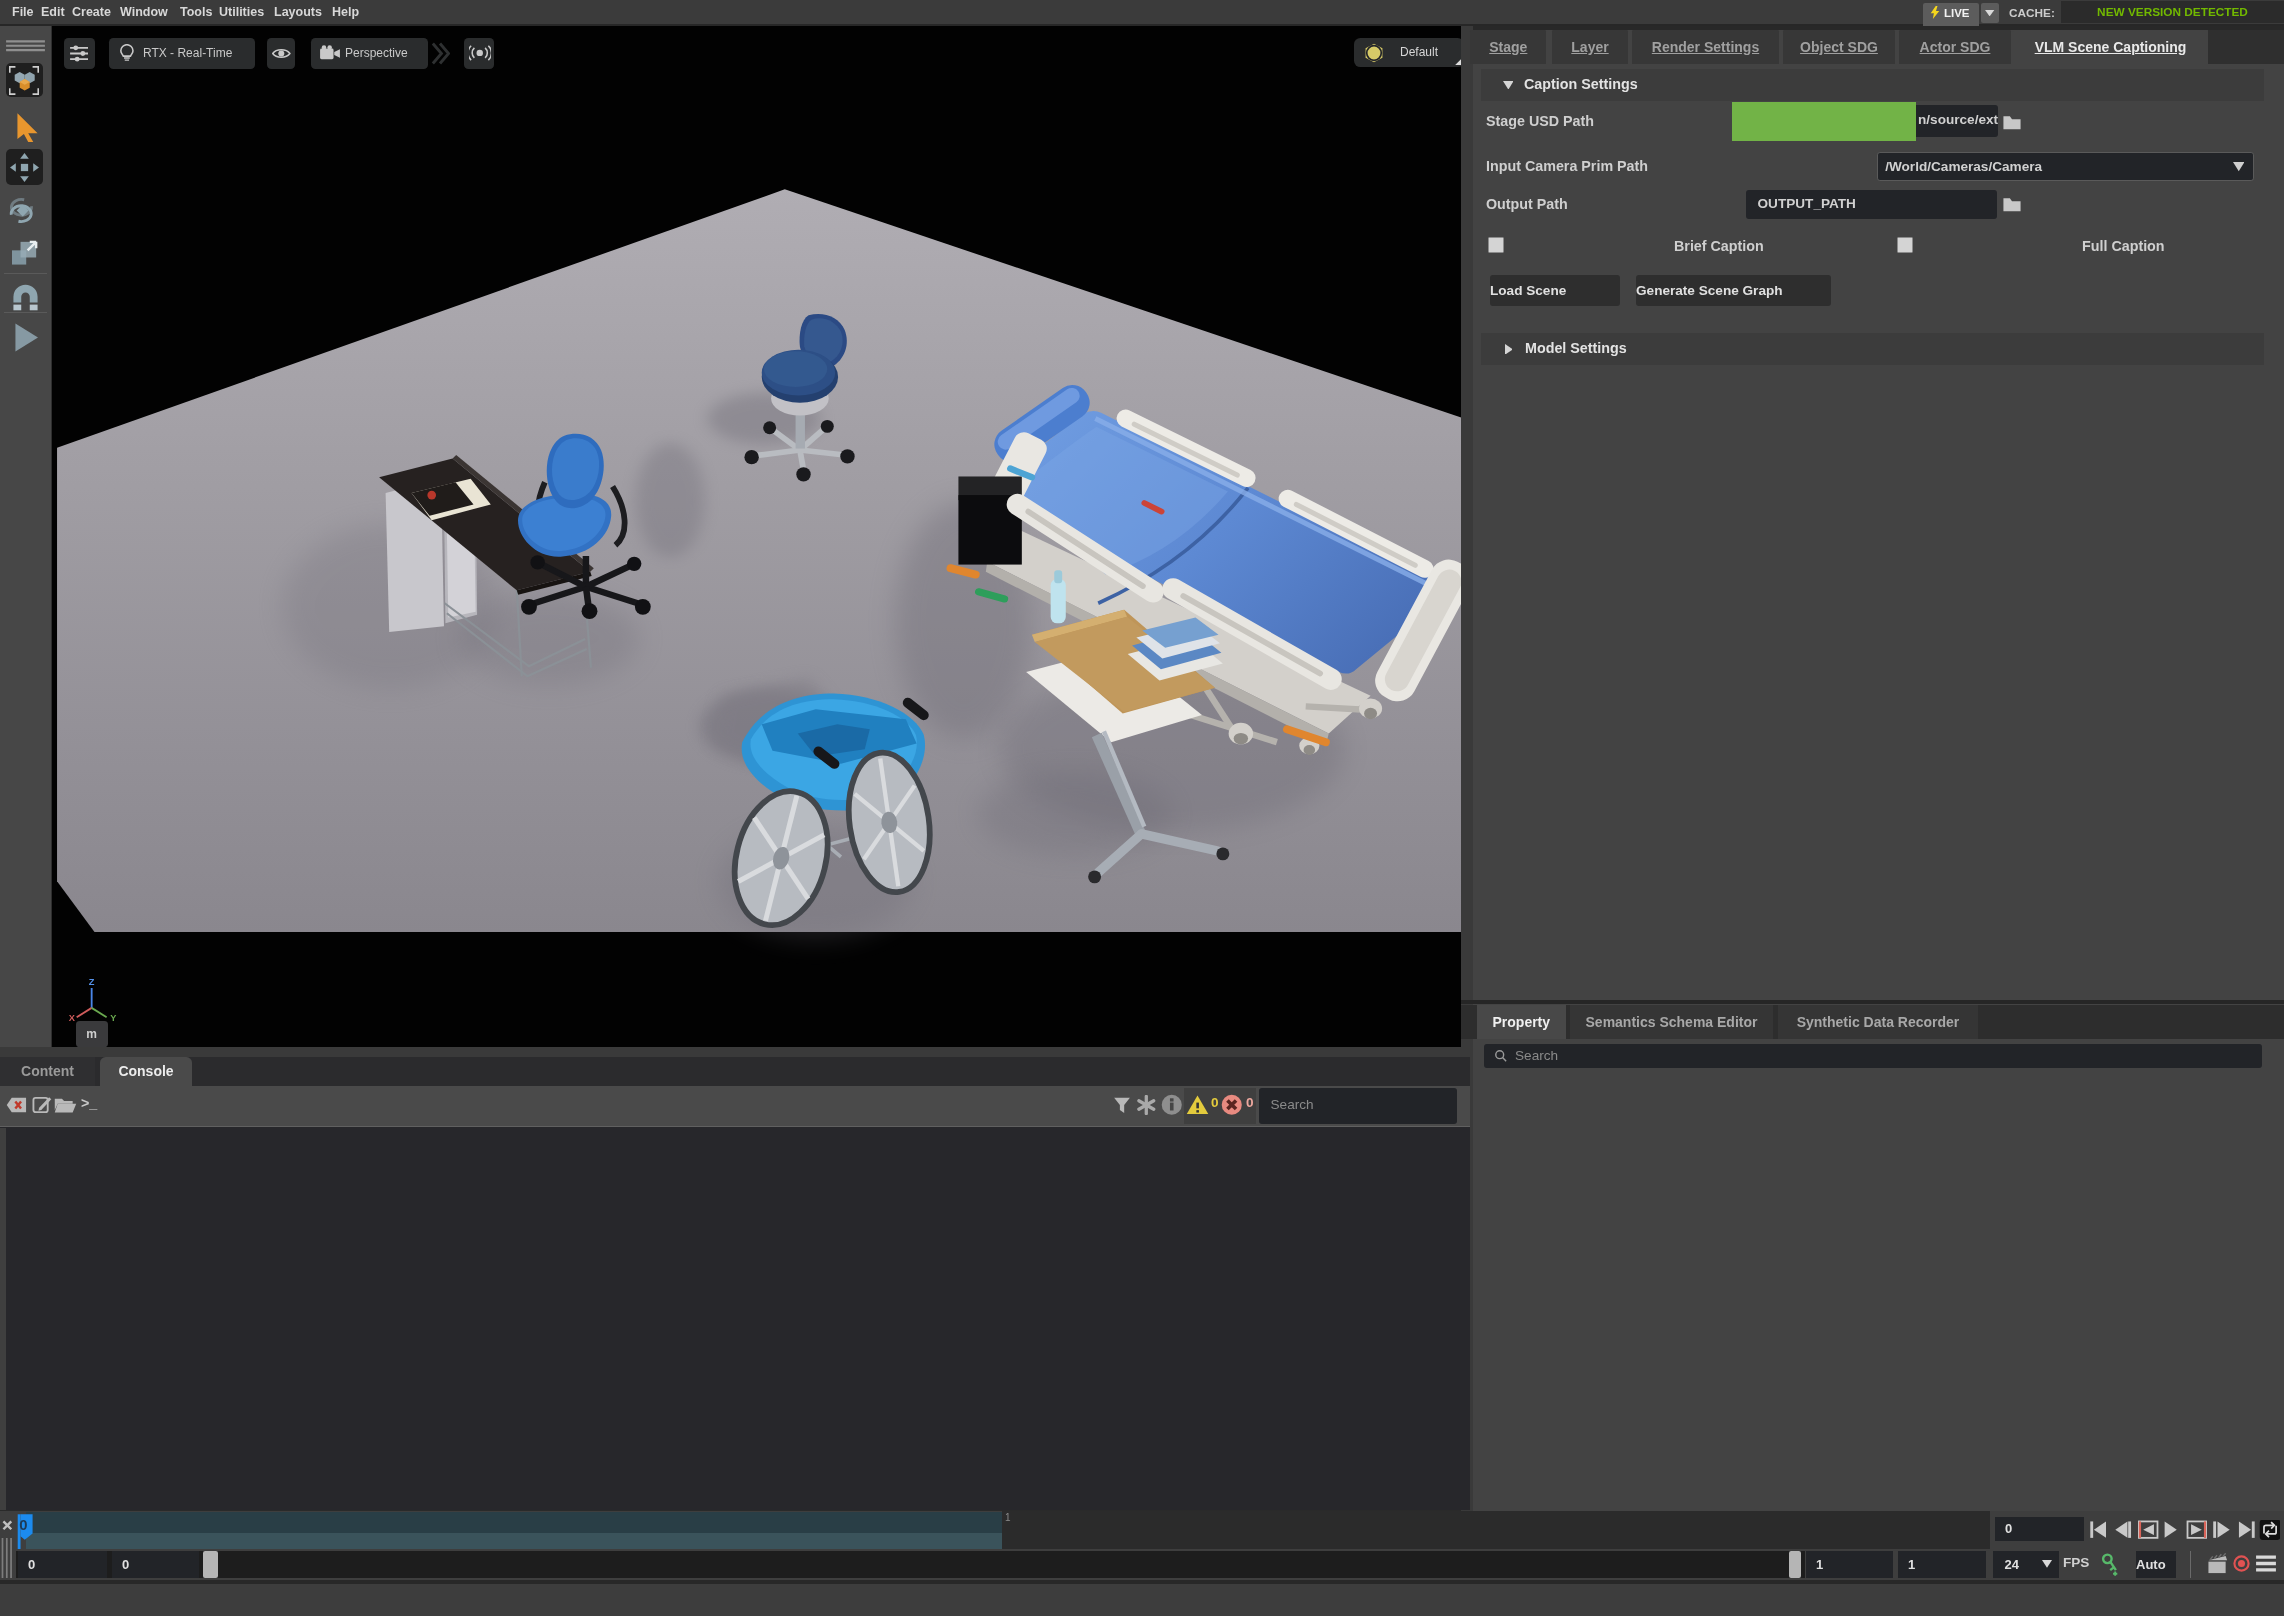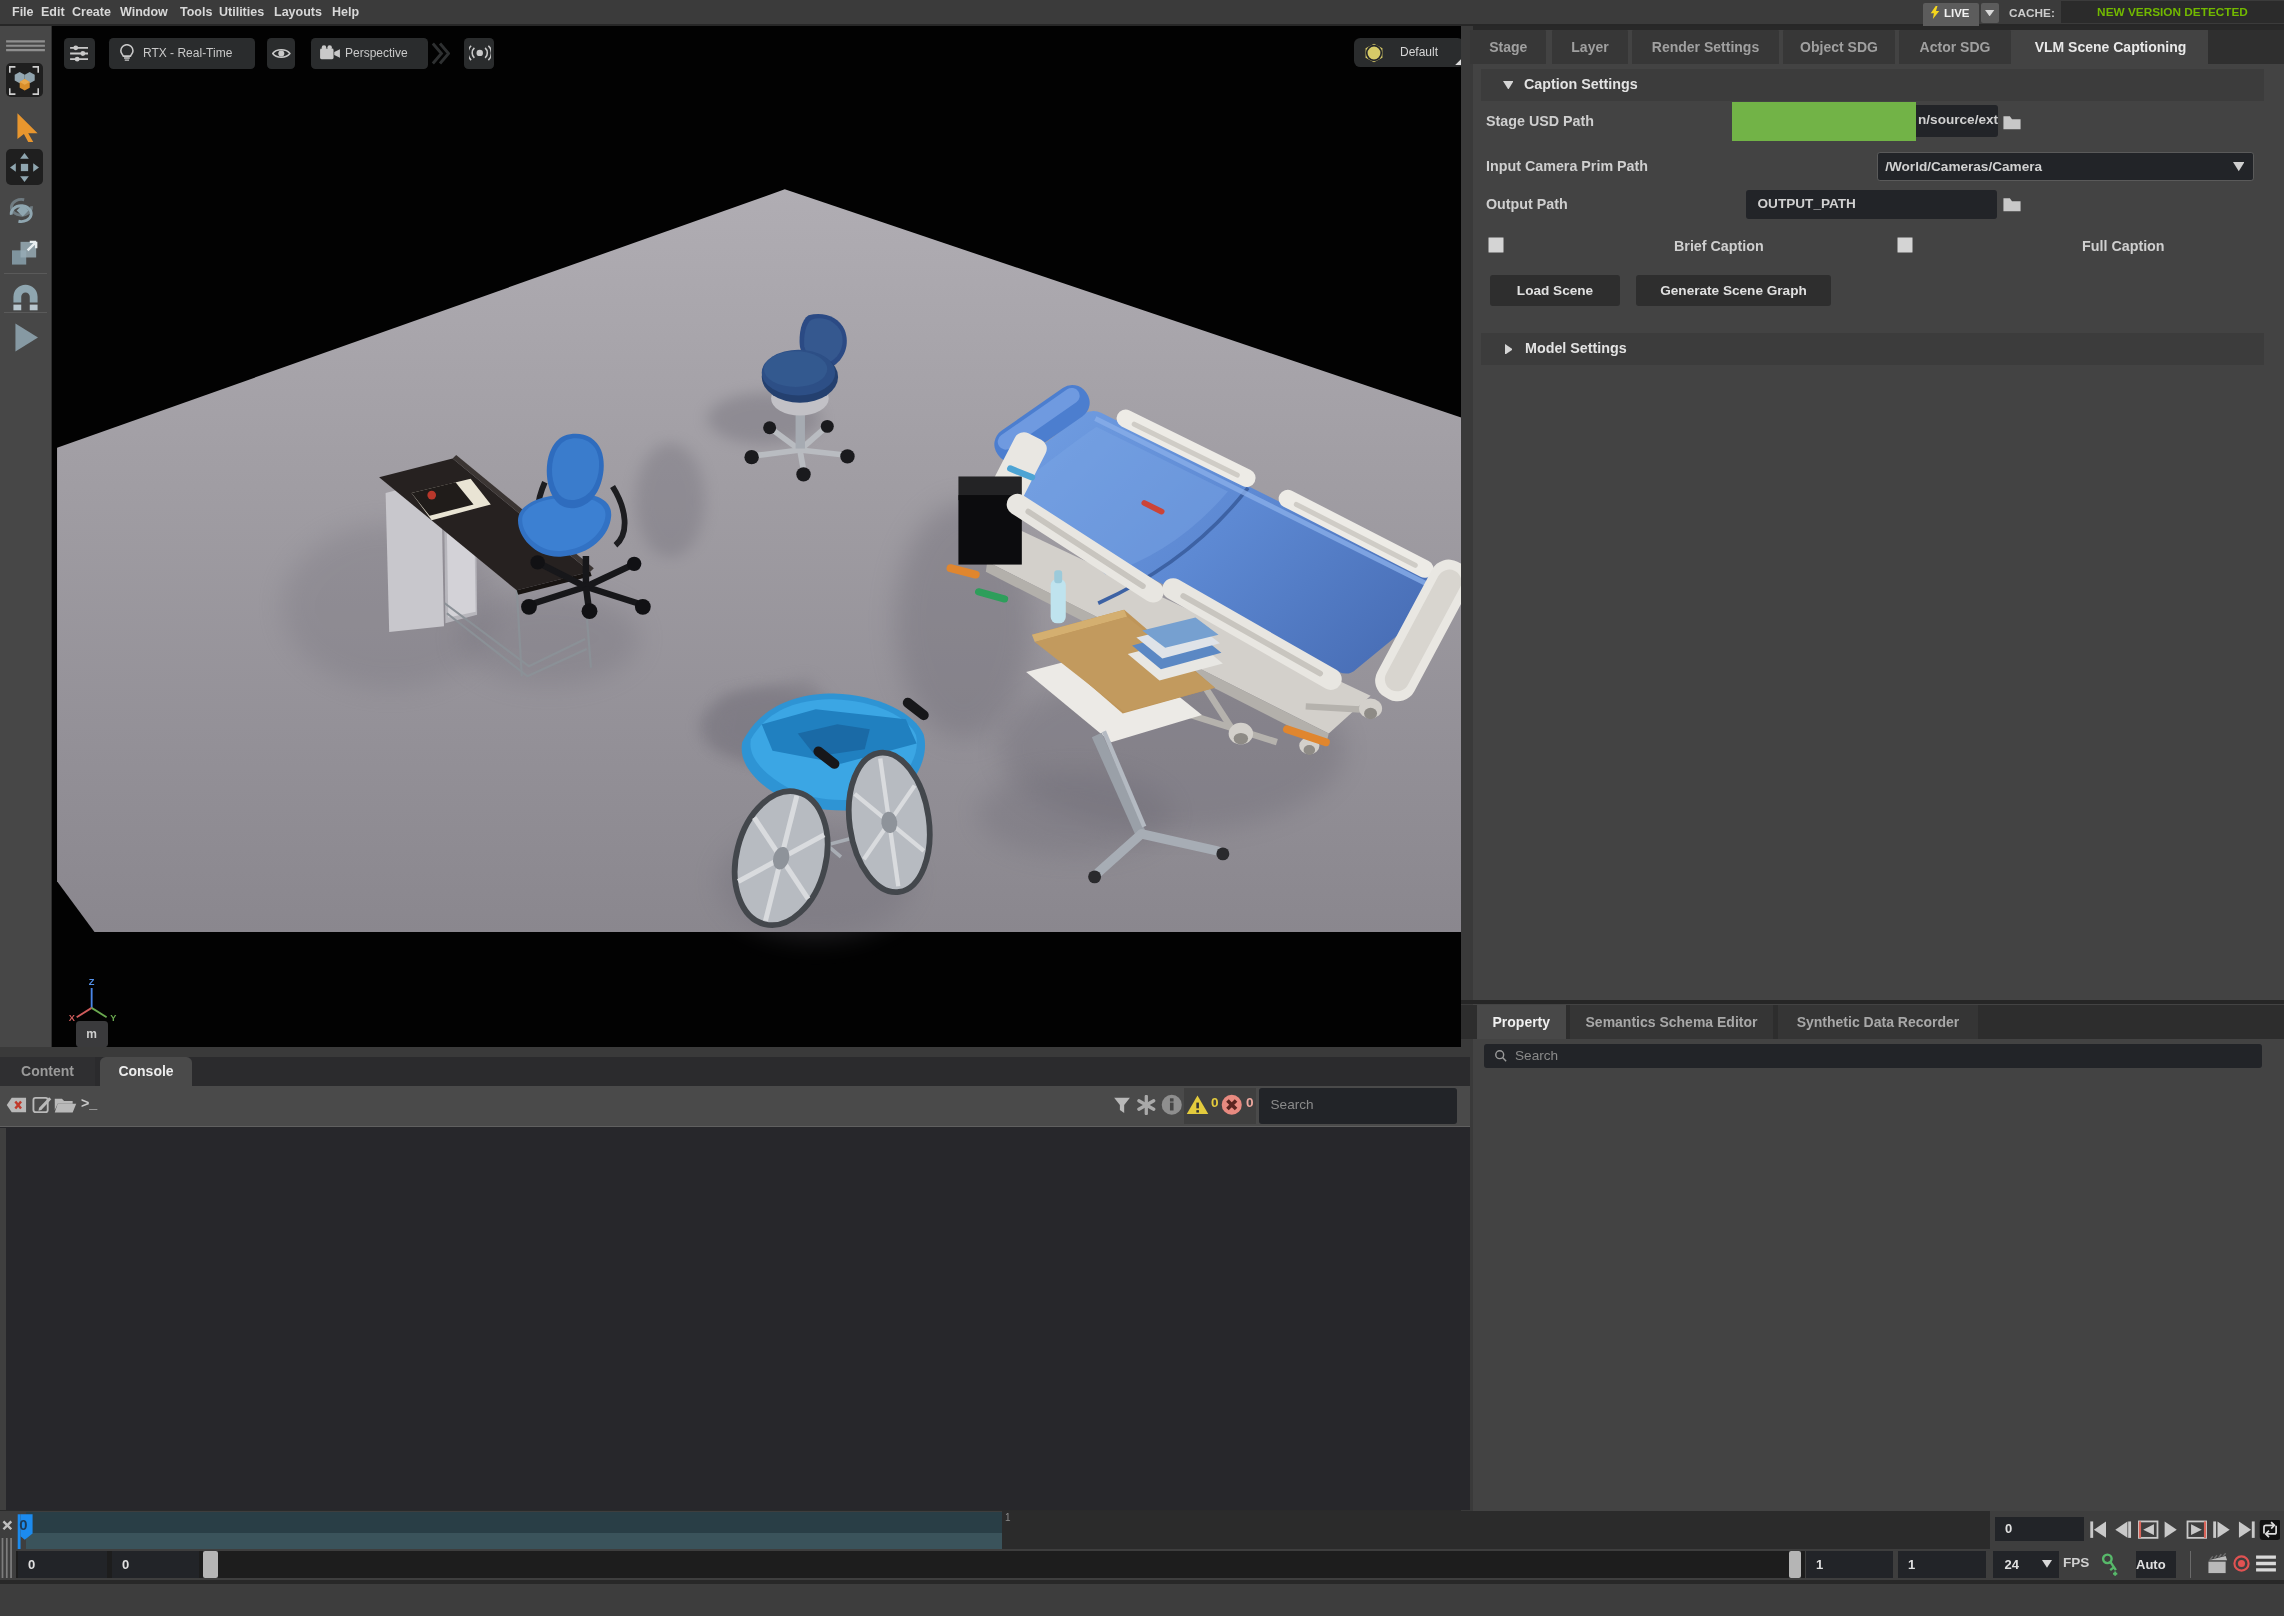--- a/index.html
+++ b/index.html
@@ -21,26 +21,26 @@
 
 #viewport { left:52px; top:26px; width:1418px; height:1022px; background:#000; }
 .vbtn { position:absolute; background:#2a2c2d; border-radius:4.3px; color:#c9c9c9; font-size:12px; }
 #fpsbox { white-space:nowrap; left:962px; top:52px; width:436px; height:103px; background:rgba(30,32,34,0.9); border-radius:7.2px; color:#c9c9c9; font-size:11.8px; font-weight:700; line-height:23px; text-align:right; padding:6.4px 8.6px 0 0; }
 #defbtn { left:1302px; top:11.5px; width:110px; height:29px; background:#2a2c2d; border-radius:6.4px; color:#d6d6d6; font-size:12px; line-height:29px; }
 #mbox { left:23.6px; top:995px; width:32px; height:26px; background:#3a3a3c; border-radius:3.6px; color:#cfcfcf; font-size:12px; font-weight:700; line-height:26px; text-align:center; }
 
 
 #rpanel { left:1461px; top:26px; width:823px; height:1485px; background:#434343; }
 #rpanel .divider { position:absolute; left:0; width:823px; background:#262626; }
-.rtab { position:absolute; top:3.6px; height:34px; background:#373737; color:#a0a0a0; font-size:14px; font-weight:700; text-align:center; line-height:34px; border-radius:1.4px 1.4px 0 0; }
+.rtab { position:absolute; top:3.6px; height:34px; background:#373737; color:#a0a0a0; font-size:14px; font-weight:700; text-align:center; line-height:34px; border-radius:1.4px 1.4px 0 0;text-decoration:underline; }
 .rtab.active { background:#434343; color:#e9e9e9; }
 .secbar { position:absolute; left:20px; width:783px; height:31.5px; background:#3c3c3c; color:#e3e3e3; font-size:14.3px; font-weight:700; line-height:31.5px; }
 .flabel { position:absolute; color:#cfcfcf; font-size:14.3px; font-weight:700; }
 .finput { position:absolute; background:#222428; border-radius:2.9px; color:#d0d0d0; font-size:13.6px; font-weight:700; }
-.fbtn { position:absolute; background:#2e2e2e; border-radius:2.9px; color:#e0e0e0; font-size:13.6px; font-weight:700; text-align:center; }
+.fbtn { position:absolute; background:#2e2e2e; border-radius:2.9px; color:#e0e0e0; font-size:13.6px; font-weight:700; }
 .cbox { position:absolute; width:15.8px; height:15.8px; background:#d4d4d4; border:1.4px solid #8c8c8c; border-radius:1.4px; }
 .ptab { position:absolute; top:979px; height:34px; background:#353535; color:#a8a8a8; font-size:14px; font-weight:700; text-align:center; line-height:34px; }
 .ptab.active { background:#484848; color:#f0f0f0; }
 
 
 #cpanel { left:0; top:1047px; width:1470px; height:463px; background:#27272b; }
 #ctabrow { position:absolute; left:0; top:0; width:1470px; height:39px; background:#2b2b2d; }
 #csplit { position:absolute; left:0; top:0; width:1470px; height:10px; background:#3a3a3a; }
 .ctab { position:absolute; top:10px; height:29px; font-size:14px; font-weight:700; text-align:center; line-height:29px; }
 #ctoolbar { position:absolute; left:0; top:39px; width:1470px; height:41px; background:#4a4a4a; border-bottom:1.4px solid #606060; }

